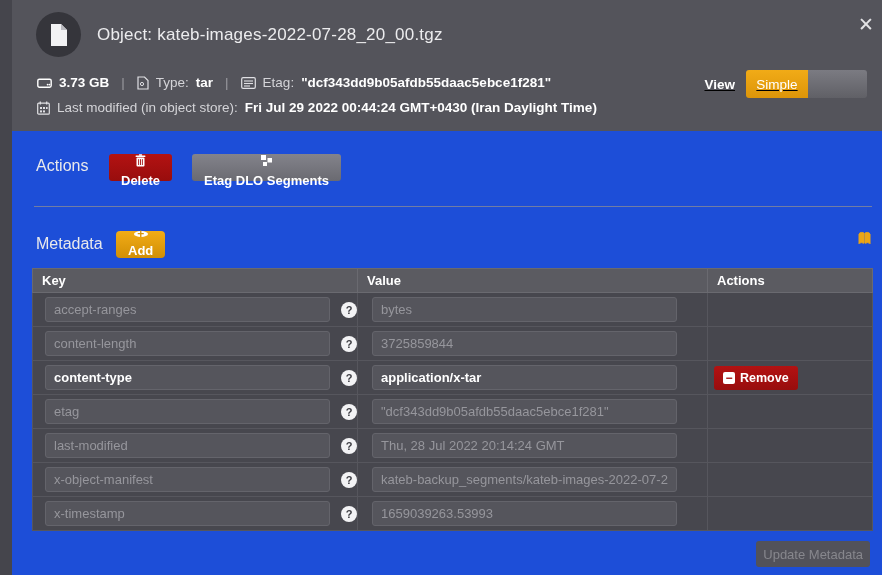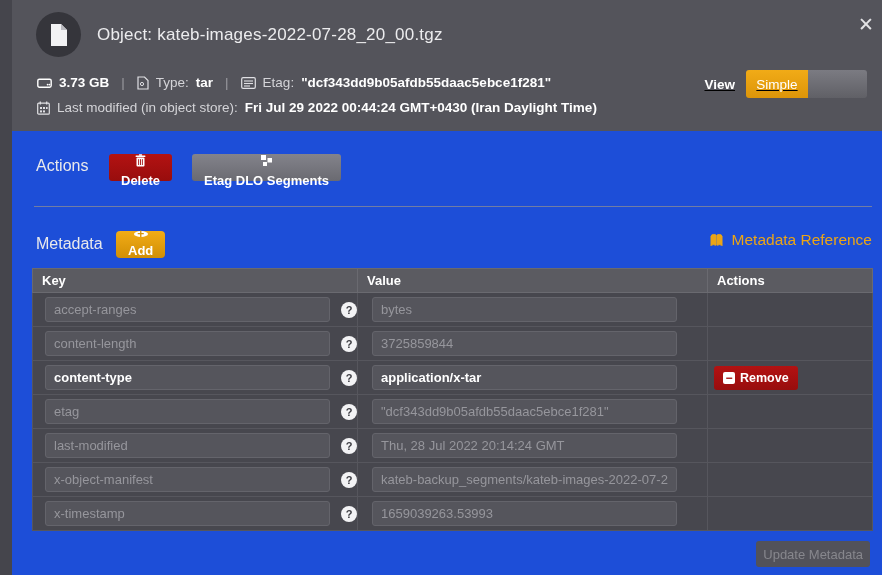--- a/index.html
+++ b/index.html
@@ -174,21 +174,20 @@
   </button>
 
   <div class="ref-link">
     <span class="ic">
       <svg width="15" height="14" viewBox="0 0 15 14">
         <path d="M2.5 2.2 Q4 0.8 7 2 L7 12.2 Q4 11 2.5 12.2 z" fill="#eba516" stroke="#eba516"></path>
         <path d="M12.5 2.2 Q11 0.8 8 2 L8 12.2 Q11 11 12.5 12.2 z" fill="#eba516" stroke="#eba516"></path>
         <path d="M2 3 L2 13 M13 3 L13 13" stroke="#eba516" stroke-width="1" fill="none"></path>
       </svg>
     </span>
-    <span>Metadata Reference</span>
   </div>
 
   <table class="meta-table">
     <colgroup>
         <col class="c-key">
         <col class="c-val">
         <col class="c-act">
       </colgroup>
     <thead>
       <tr>

